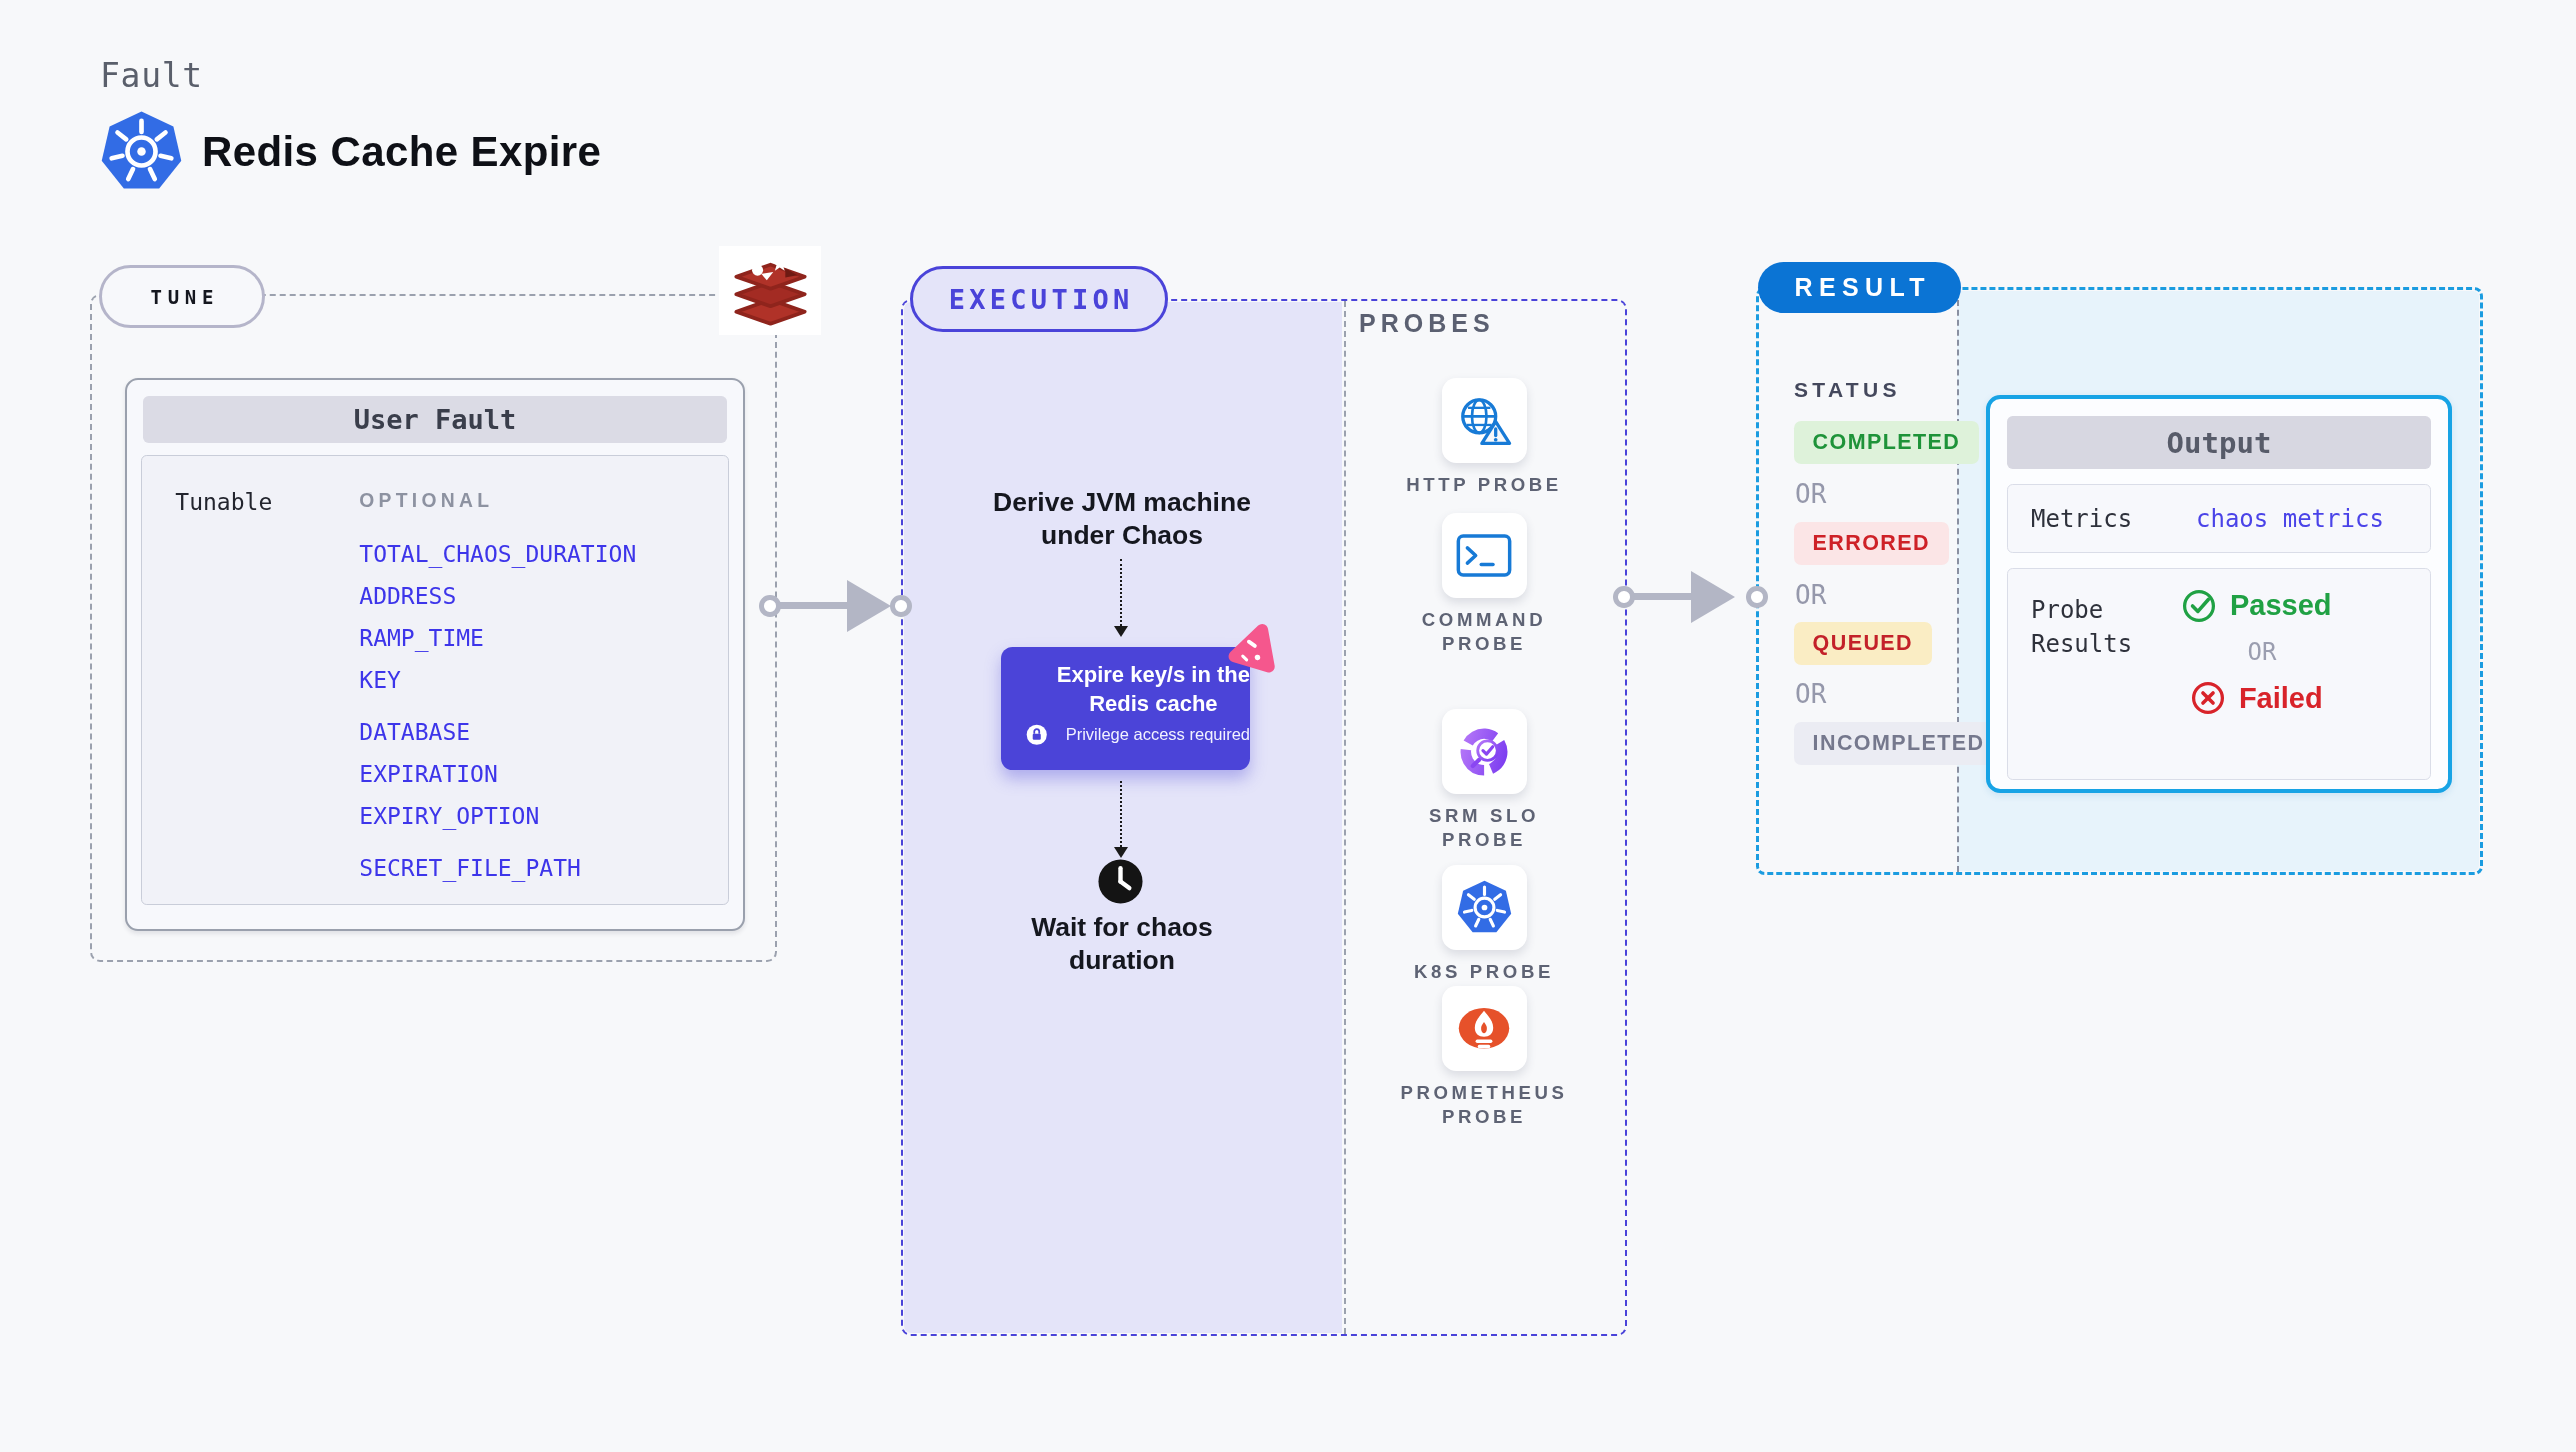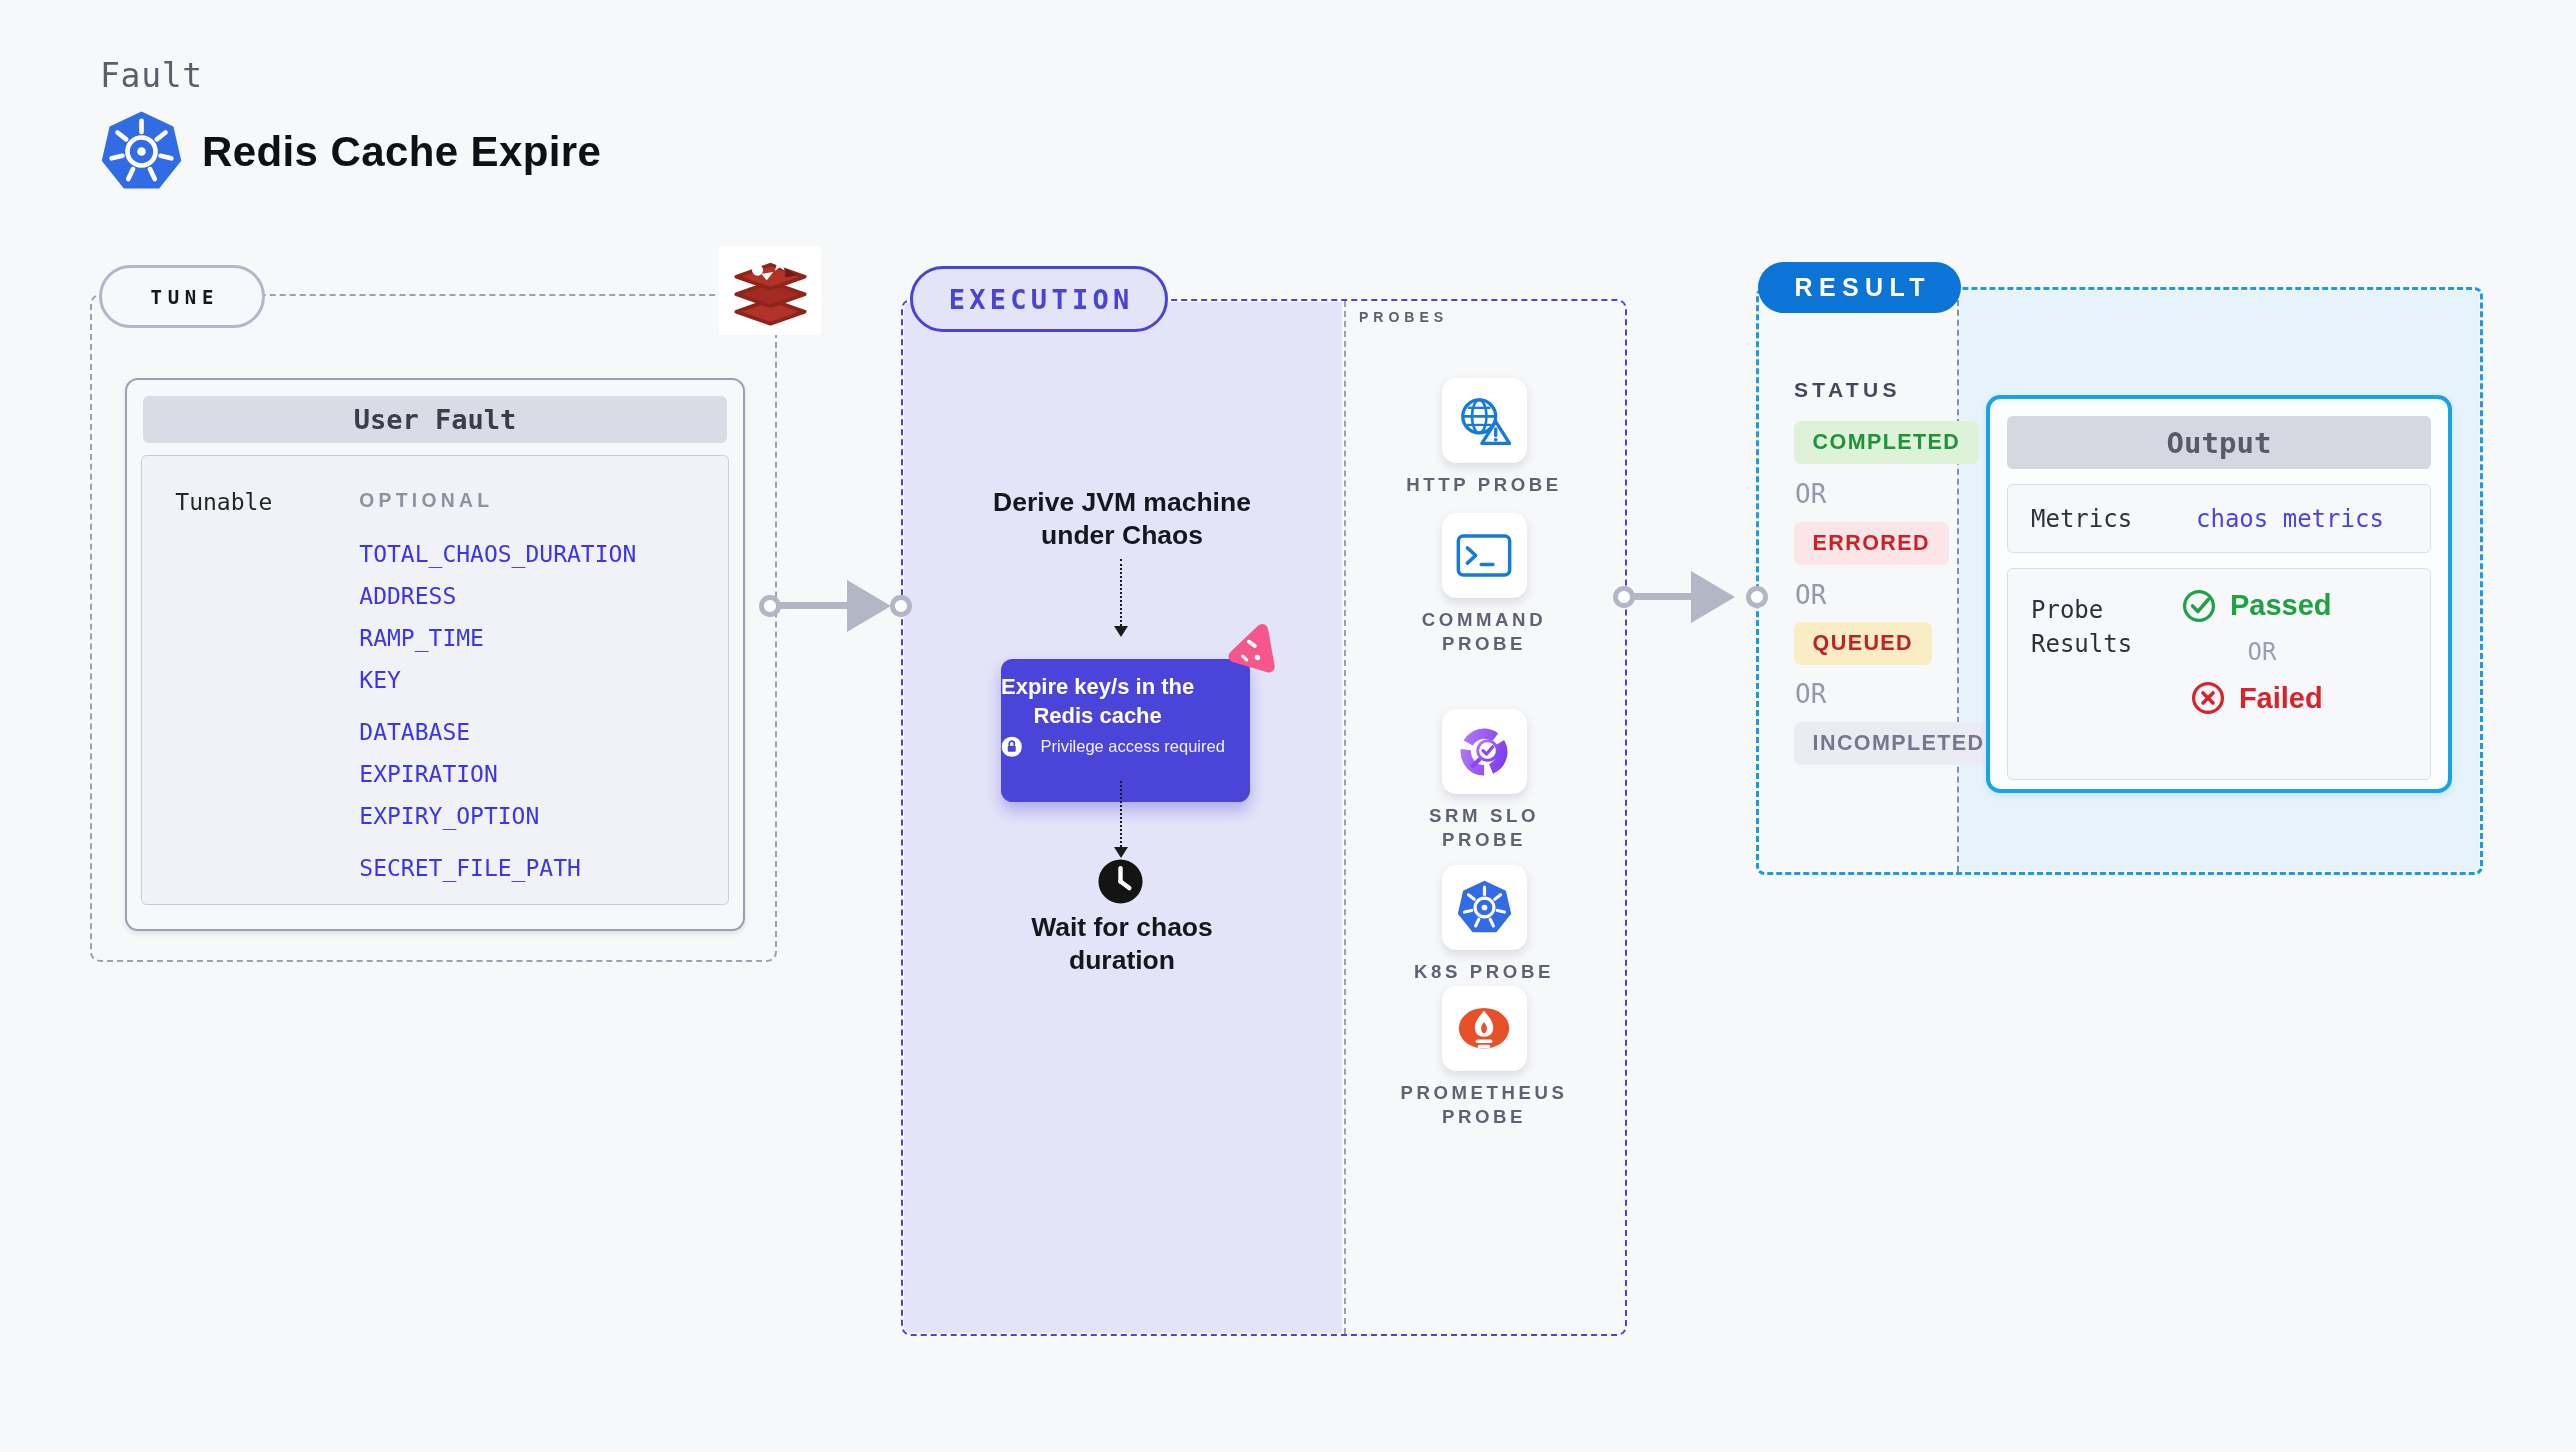--- a/index.html
+++ b/index.html
@@ -63,26 +63,26 @@
   .param-col{position:absolute;left:217px;top:77px;}
   .param{font-size:23px;color:var(--param-blue);line-height:42px;cursor:pointer;}
   .param-gap{height:10px;}
 
   
   .conn-circle{width:21.5px;height:21.5px;border-radius:50%;background:#fff;border:5px solid var(--arrow-grey);box-sizing:border-box;z-index:6;}
   .arrow-shaft{height:7.2px;background:var(--arrow-grey);z-index:5;}
   .arrow-head{width:0;height:0;border-top:26px solid transparent;border-bottom:26px solid transparent;border-left:44px solid var(--arrow-grey);z-index:5;}
 
   
-  .probes-label{left:1359px;top:309px;font-size:14px;font-weight:bold;color:#5b6071;letter-spacing:5px;z-index:3;}
+  .probes-label{left:1359px;top:309px;font-size:25px;font-weight:bold;color:#5b6071;letter-spacing:5px;z-index:3;}
   .step1-text{left:946px;top:486px;width:352px;text-align:center;font-size:26.5px;font-weight:bold;color:#15171f;line-height:33px;z-index:3;}
   .vdot{border-left:2.9px dotted #1a1a1a;z-index:3;}
   .varrow{width:0;height:0;border-left:7.2px solid transparent;border-right:7.2px solid transparent;border-top:11.5px solid #1a1a1a;z-index:3;}
-  .chaos-card{left:1001px;top:647px;width:249px;height:143px;background:var(--purple-card);border-radius:11.5px;z-index:3;
-    box-shadow:0 8.6px 15.8px rgba(75,68,216,.35);display:flex;flex-direction:column;align-items:flex-start;margin-top:12px;}
+  .chaos-card{left:1001px;top:647px;width:249px;height:123px;background:var(--purple-card);border-radius:11.5px;z-index:3;
+    box-shadow:0 8.6px 15.8px rgba(75,68,216,.35);display:flex;flex-direction:column;align-items:flex-end;}
   .chaos-card-title{margin-top:13px;text-align:center;font-size:22px;font-weight:bold;color:#fff;line-height:29px;}
   .chaos-card-badge{margin-top:5.7px;display:flex;align-items:center;gap:18px;}
   .chaos-card-badge span{font-size:16.5px;color:#f2f2ff;}
   .chaos-tri{left:1216px;top:616px;width:69px;height:69px;z-index:4;transform:rotate(-6deg);}
   .clock-wrap{left:1097px;top:858px;width:47px;height:47px;z-index:3;}
   .step3-text{left:960px;top:911px;width:324px;text-align:center;font-size:26.5px;font-weight:bold;color:#15171f;line-height:33px;z-index:3;}
 
   .probe-item{position:absolute;width:278px;left:1345px;text-align:center;z-index:3;}
   .probe-card{width:85px;height:85px;margin:0 auto;background:#fff;border-radius:14.3px;box-shadow:0 4.3px 10px rgba(60,64,90,.14);
     display:flex;align-items:center;justify-content:center;}

